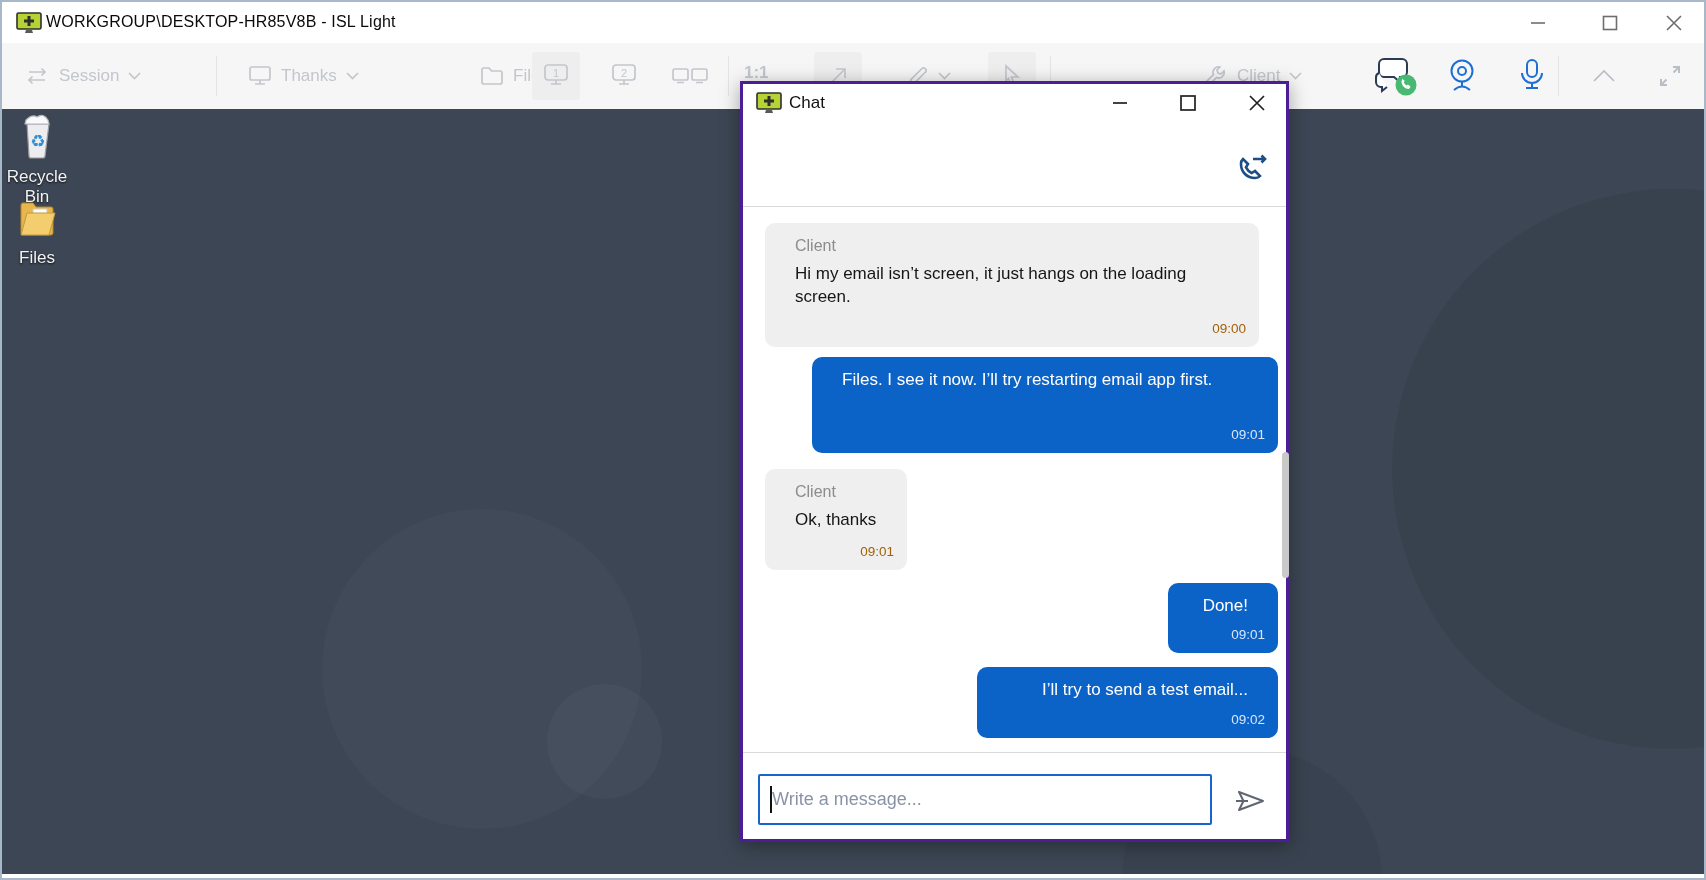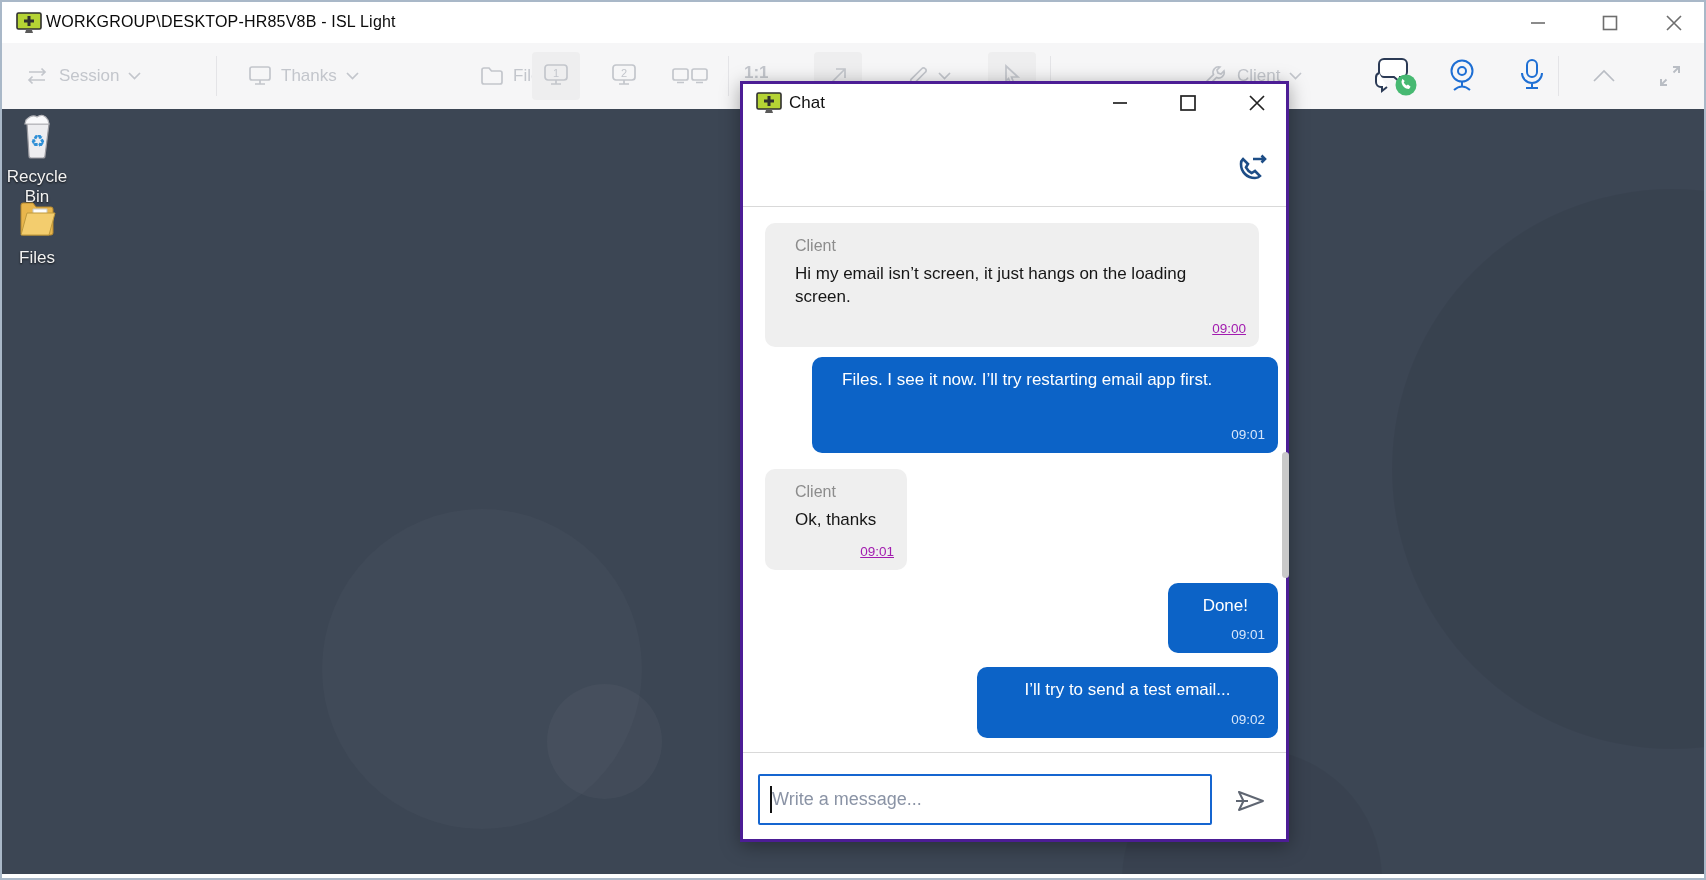--- a/index.html
+++ b/index.html
@@ -39,28 +39,28 @@
   .chat-ctrl svg { stroke:#222; stroke-width:1.7; fill:none; }
   .cc-min { left:355px; } .cc-max { left:423px; } .cc-close { left:492px; }
   .call-forward { position:absolute; left:488px; top:64px; width:40px; height:48px; cursor:pointer; }
   .chat-div1 { position:absolute; left:0; top:122px; width:100%; height:1px; background:#d9d9d9; }
   .chat-div2 { position:absolute; left:0; top:668px; width:100%; height:1px; background:#d9d9d9; }
   
   .bubble { position:absolute; border-radius:10px; padding:11px 30px; font-size:17px; line-height:23px; }
   .bubble .sender { color:#8c8c8c; margin-bottom:5px; font-size:16px; }
   .bubble .time { position:absolute; right:13px; bottom:7px; font-size:13.5px; }
   .b-client { background:#efefef; color:#161616; }
-  .b-client .time { color:#a21caf;text-decoration:underline; }
+  .b-client .time { color:#a16207; }
   .b-me { background:#0c63c7; color:#fff; }
   .b-me .time { color:#d7e6fa; }
   .b1 { left:22px; top:139px; width:494px; height:124px; }
   .b2 { left:69px; top:273px; width:466px; height:96px; }
   .b3 { left:22px; top:385px; width:142px; height:101px; }
   .b4 { left:425px; top:499px; width:110px; height:70px; text-align:right; }
-  .b5 { left:234px; top:583px; width:301px; height:71px; text-align:center; }
+  .b5 { left:234px; top:583px; width:301px; height:71px; text-align:right; }
   .chat-scroll { position:absolute; left:539px; top:368px; width:7px; height:126px; border-radius:4px; background:#c9c9c9; cursor:pointer; }
   
   .chat-input { position:absolute; left:15px; top:690px; width:454px; height:51px; border:2px solid #1565d0; border-radius:2px; padding:0 12px; font-size:18px; color:#222; font-family:"Liberation Sans",sans-serif; outline:none; }
   .chat-input::placeholder { color:#8a93a5; }
   .caret { position:absolute; left:27px; top:702px; width:1.5px; height:27px; background:#111; }
   .send-btn { position:absolute; left:484px; top:701px; width:46px; height:32px; cursor:pointer; display:flex; align-items:center; justify-content:center; }
 </style>
 </head>
 <body>
 

